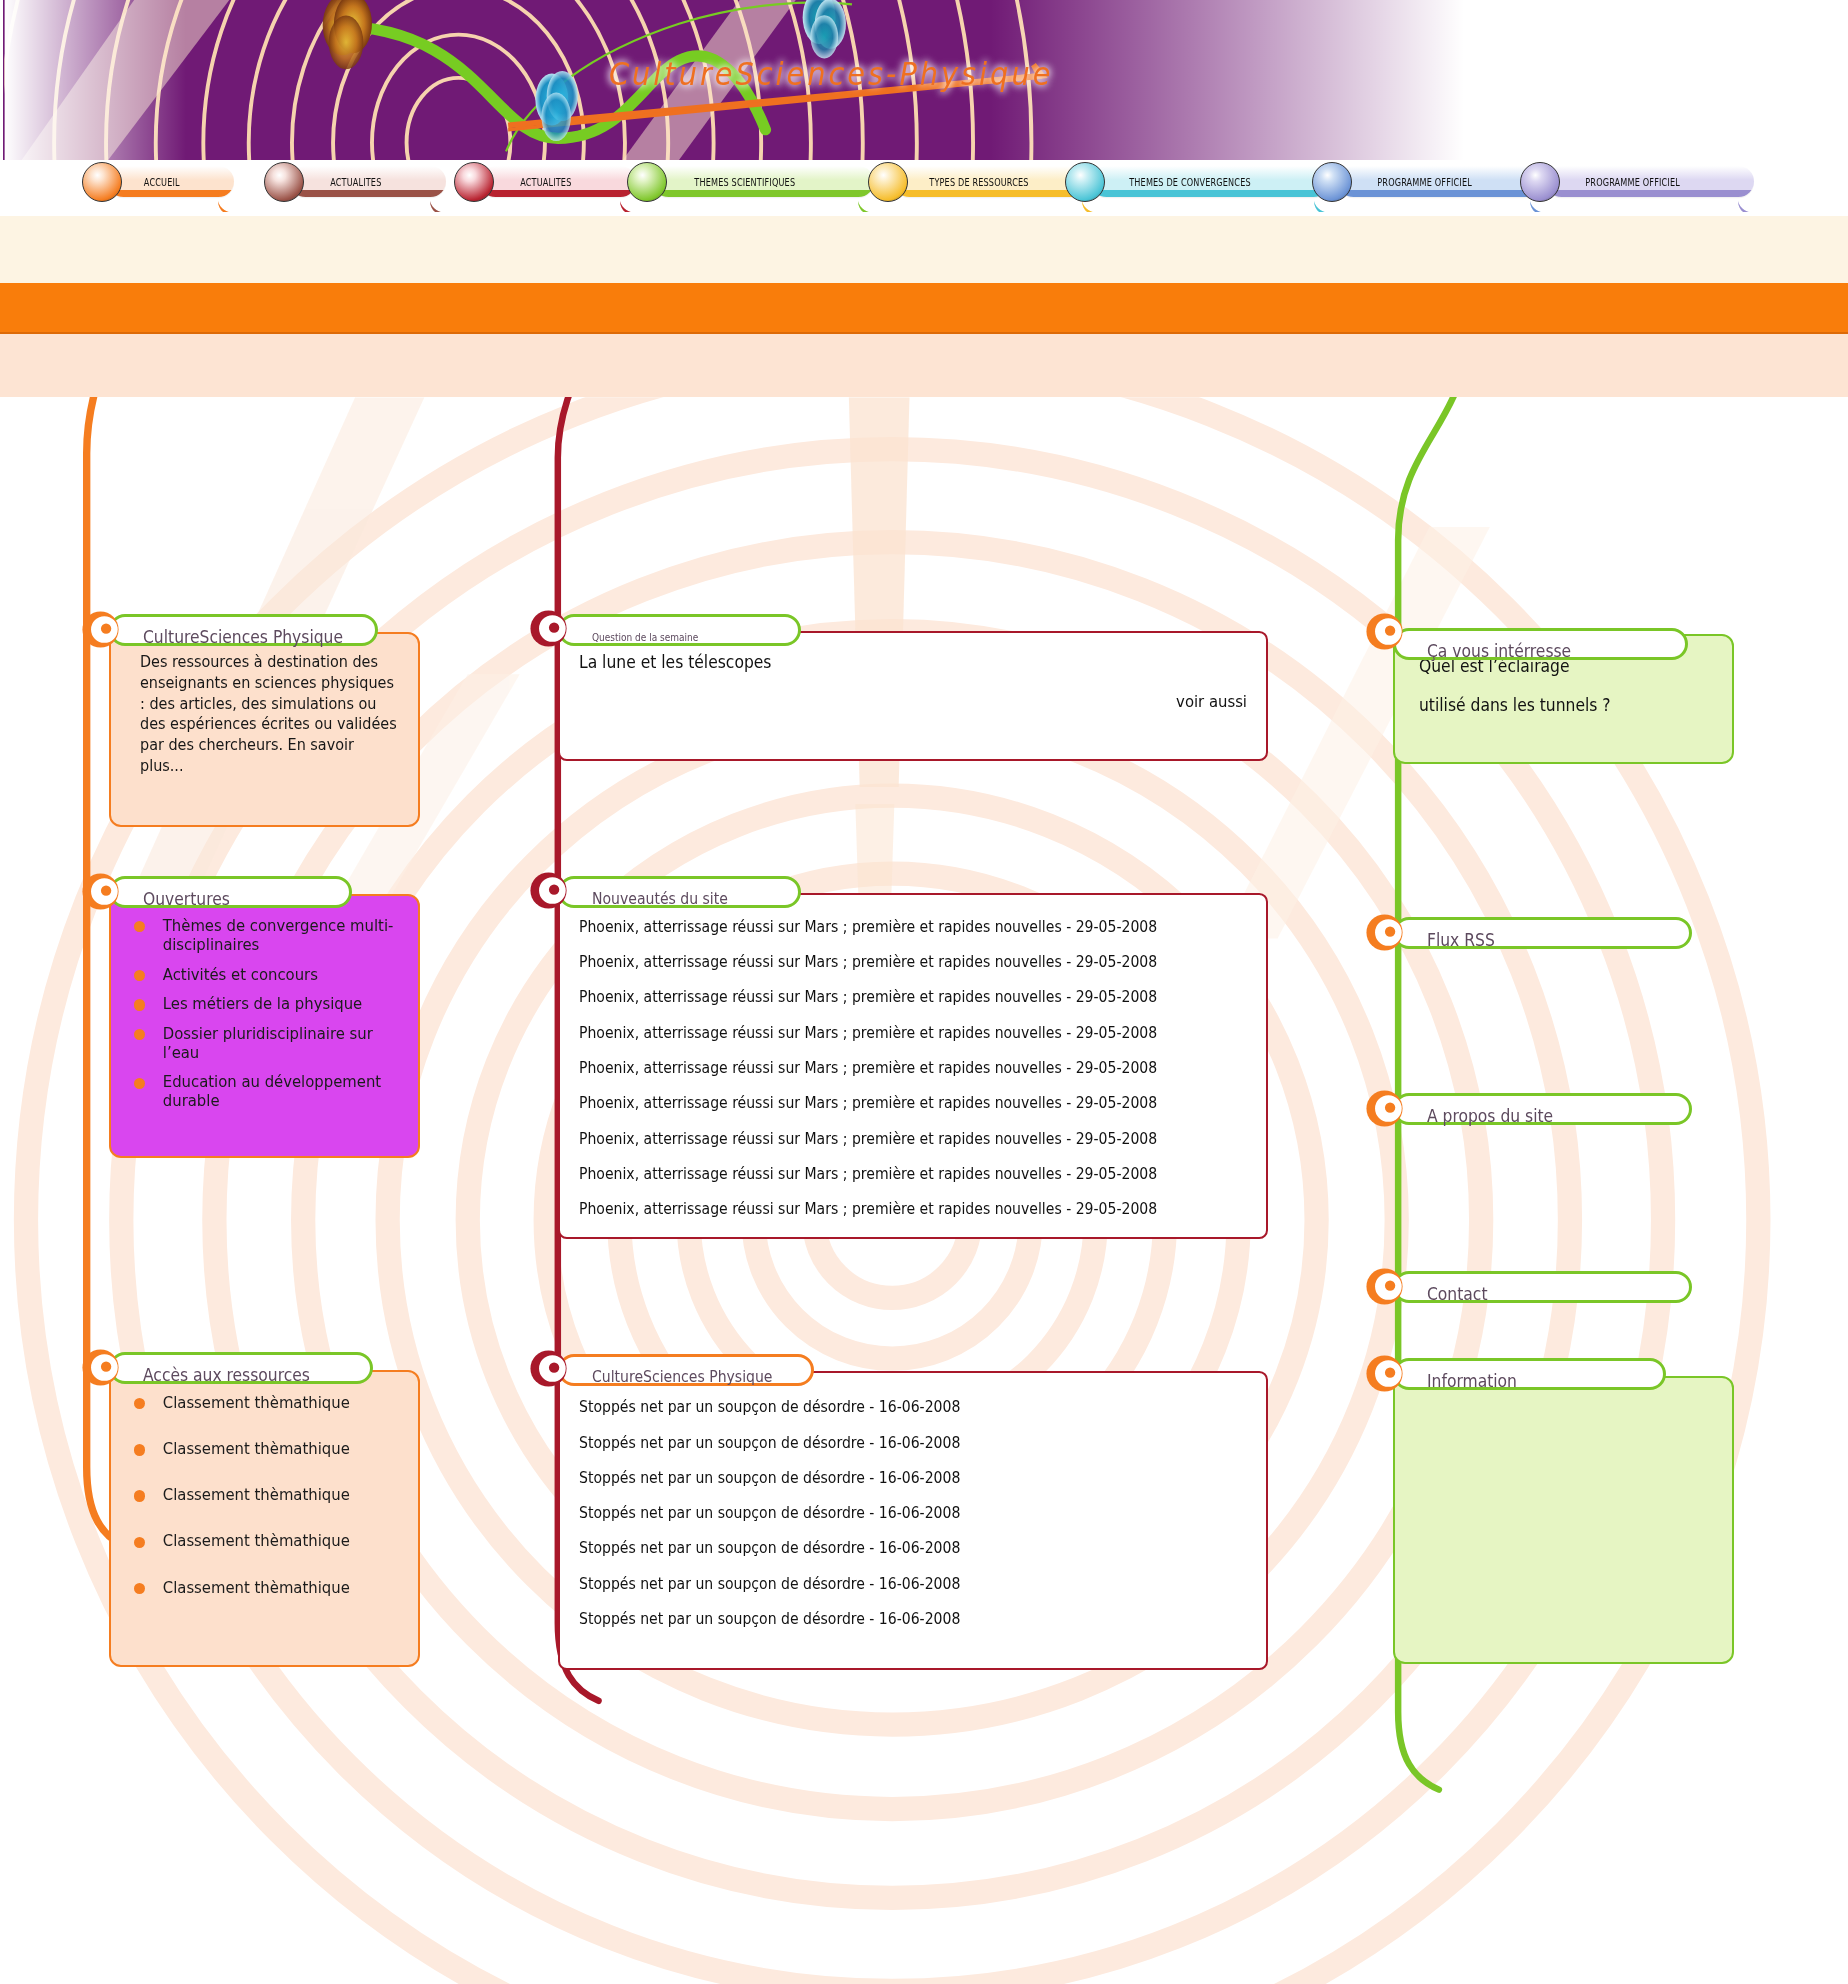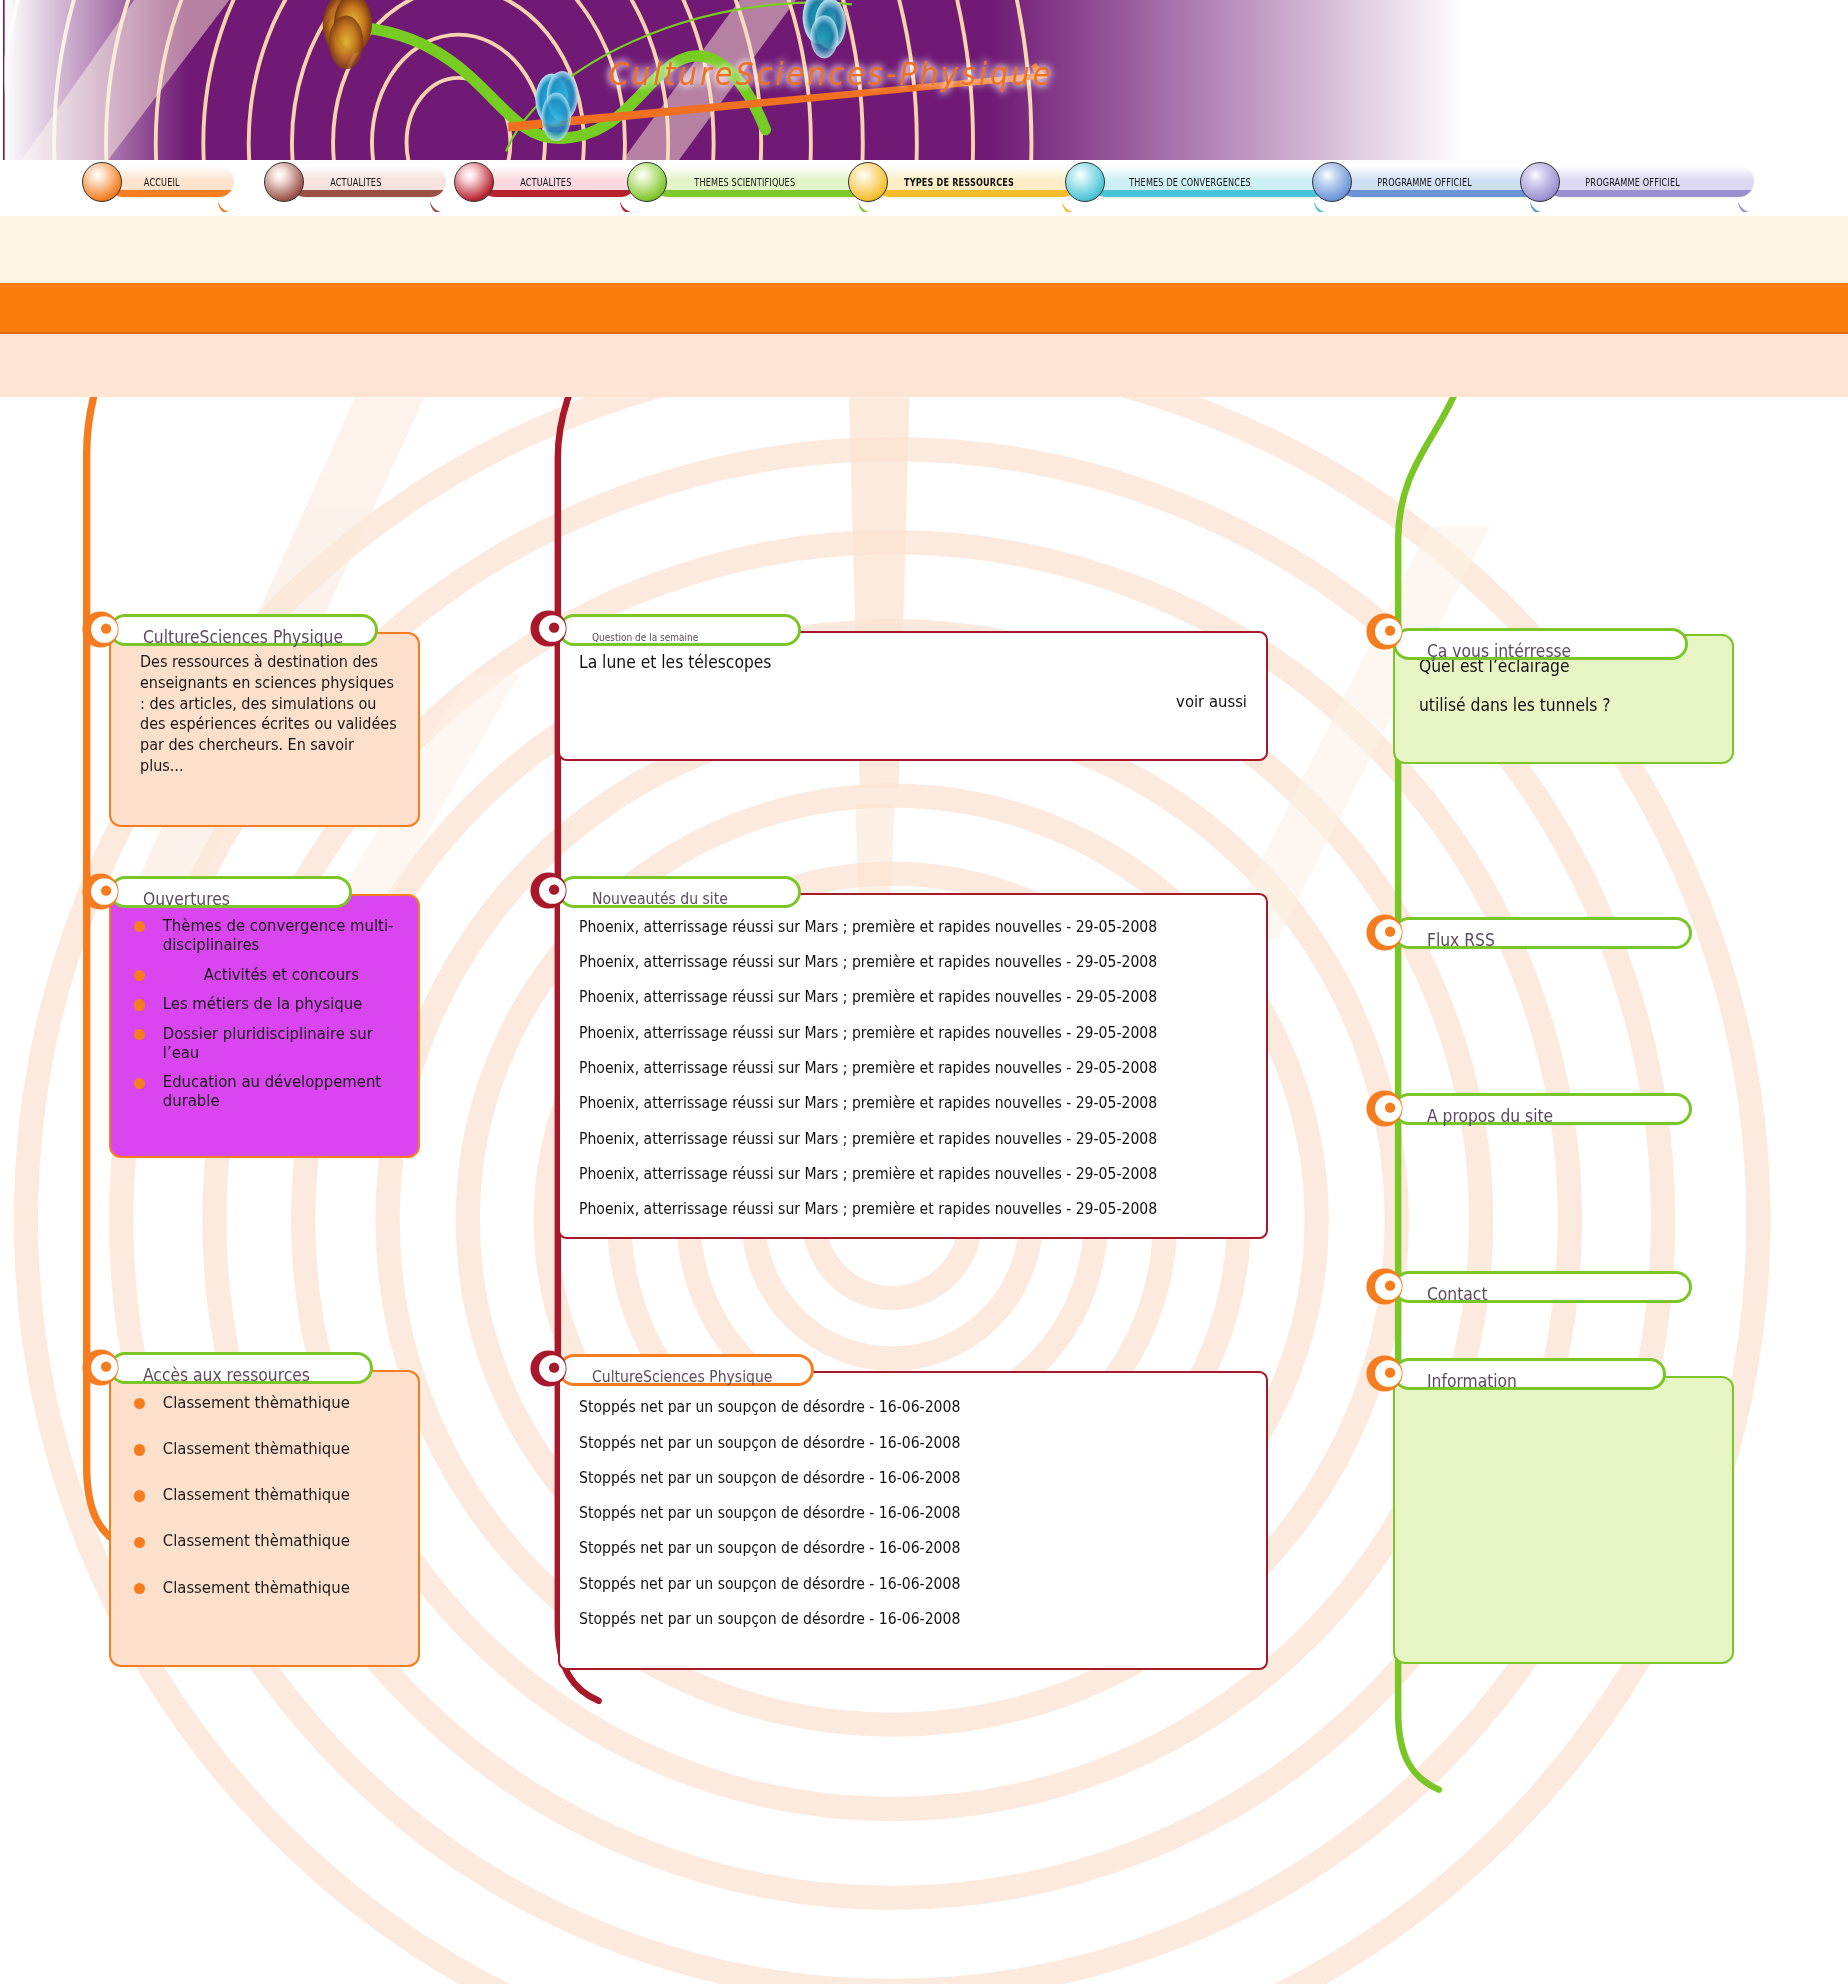--- a/index.html
+++ b/index.html
@@ -179,21 +179,21 @@
         <div class="nav-label" style="left: 33px; width: 147px; text-align: center;">ACTUALITES</div>
         <div class="nav-sphere" style="background: radial-gradient(circle at 38% 32%, rgb(255, 255, 255) 0%, rgb(249, 217, 221) 18%, rgb(184, 34, 47) 72%, rgb(51, 51, 51) 100%);"></div>
         <div class="nav-tick" style="left: 166px; background: rgb(184, 34, 47); clip-path: path(&quot;M 0 0 C 0 20 34 20 34 0 C 30 16 4 16 0 0 Z&quot;);"></div>
       </div>
       <div class="navitem" style="left: 619px; width: 251px;">
         <div class="nav-cyl" style="width: 221px; background: linear-gradient(rgb(255, 255, 255) 0%, rgb(227, 244, 200) 45%, rgb(227, 244, 200) 78%, rgb(127, 199, 43) 79%, rgb(127, 199, 43) 100%);"></div>
         <div class="nav-label" style="left: 33px; width: 212px; text-align: center;">THEMES SCIENTIFIQUES</div>
         <div class="nav-sphere" style="background: radial-gradient(circle at 38% 32%, rgb(255, 255, 255) 0%, rgb(227, 244, 200) 18%, rgb(127, 199, 43) 72%, rgb(51, 51, 51) 100%);"></div>
         <div class="nav-tick" style="left: 231px; background: rgb(127, 199, 43); clip-path: path(&quot;M 0 0 C 0 20 34 20 34 0 C 30 16 4 16 0 0 Z&quot;);"></div>
       </div>
-      <div class="navitem" style="left: 840px; width: 234px; font-weight: bold;">
+      <div class="navitem" style="left: 860px; width: 234px;">
         <div class="nav-cyl" style="width: 204px; background: linear-gradient(rgb(255, 255, 255) 0%, rgb(253, 238, 199) 45%, rgb(253, 238, 199) 78%, rgb(246, 189, 42) 79%, rgb(246, 189, 42) 100%);"></div>
         <div class="nav-label" style="left: 33px; width: 195px; text-align: center;">TYPES DE RESSOURCES</div>
         <div class="nav-sphere" style="background: radial-gradient(circle at 38% 32%, rgb(255, 255, 255) 0%, rgb(253, 238, 199) 18%, rgb(246, 189, 42) 72%, rgb(51, 51, 51) 100%);"></div>
         <div class="nav-tick" style="left: 214px; background: rgb(246, 189, 42); clip-path: path(&quot;M 0 0 C 0 20 34 20 34 0 C 30 16 4 16 0 0 Z&quot;);"></div>
       </div>
       <div class="navitem" style="left: 1057px; width: 269px;">
         <div class="nav-cyl" style="width: 238px; background: linear-gradient(rgb(255, 255, 255) 0%, rgb(205, 240, 245) 45%, rgb(205, 240, 245) 78%, rgb(73, 196, 214) 79%, rgb(73, 196, 214) 100%);"></div>
         <div class="nav-label" style="left: 33px; width: 230px; text-align: center;">THEMES DE CONVERGENCES</div>
         <div class="nav-sphere" style="background: radial-gradient(circle at 38% 32%, rgb(255, 255, 255) 0%, rgb(205, 240, 245) 18%, rgb(73, 196, 214) 72%, rgb(51, 51, 51) 100%);"></div>
         <div class="nav-tick" style="left: 249px; background: rgb(73, 196, 214); clip-path: path(&quot;M 0 0 C 0 20 34 20 34 0 C 30 16 4 16 0 0 Z&quot;);"></div>
@@ -283,21 +283,21 @@
       </svg>
     </div>
 
     <div class="panel" style="left:82px; top:479px; width:338px;">
       <div class="panel-body" style="left:27px; top:18px; width:311px; height:264px; background:#d946ef; border:2.2px solid #f57d20;">
         <div id="ouvertures-list" style="position:absolute;left:22.5px;top:20px;width:277px;">
             <div class="bullet-row" style="margin-bottom: 10.4px;">
               <span class="bullet-dot"></span>
               <span class="bullet-txt">Thèmes de convergence multi-disciplinaires</span>
             </div>
-            <div class="bullet-row" style="margin-bottom: 10.4px; gap: 41px;">
+            <div class="bullet-row" style="margin-bottom: 10.4px;">
               <span class="bullet-dot"></span>
               <span class="bullet-txt">Activités et concours</span>
             </div>
             <div class="bullet-row" style="margin-bottom: 10.4px;">
               <span class="bullet-dot"></span>
               <span class="bullet-txt">Les métiers de la physique</span>
             </div>
             <div class="bullet-row" style="margin-bottom: 10.4px;">
               <span class="bullet-dot"></span>
               <span class="bullet-txt">Dossier pluridisciplinaire sur l’eau</span>

